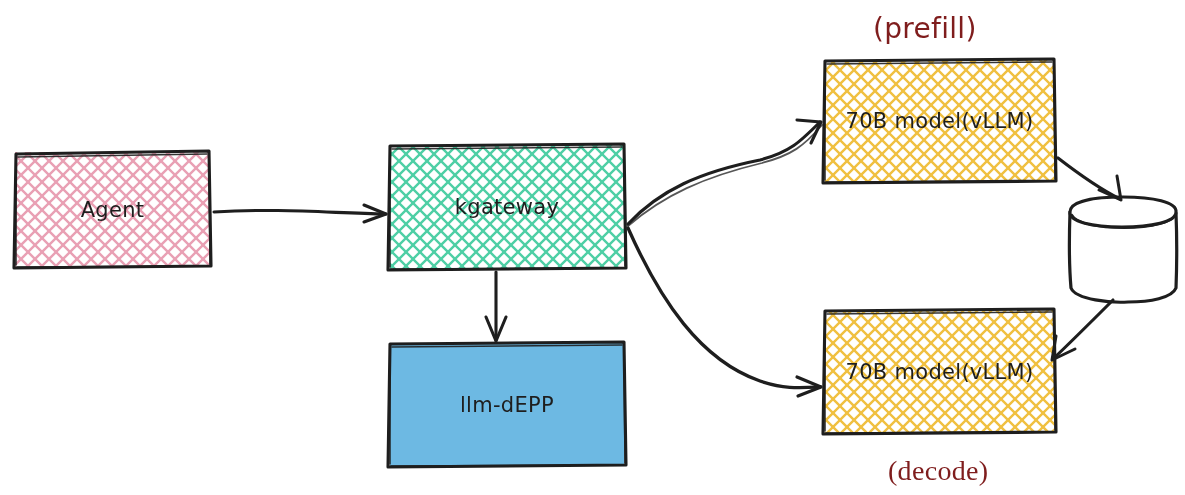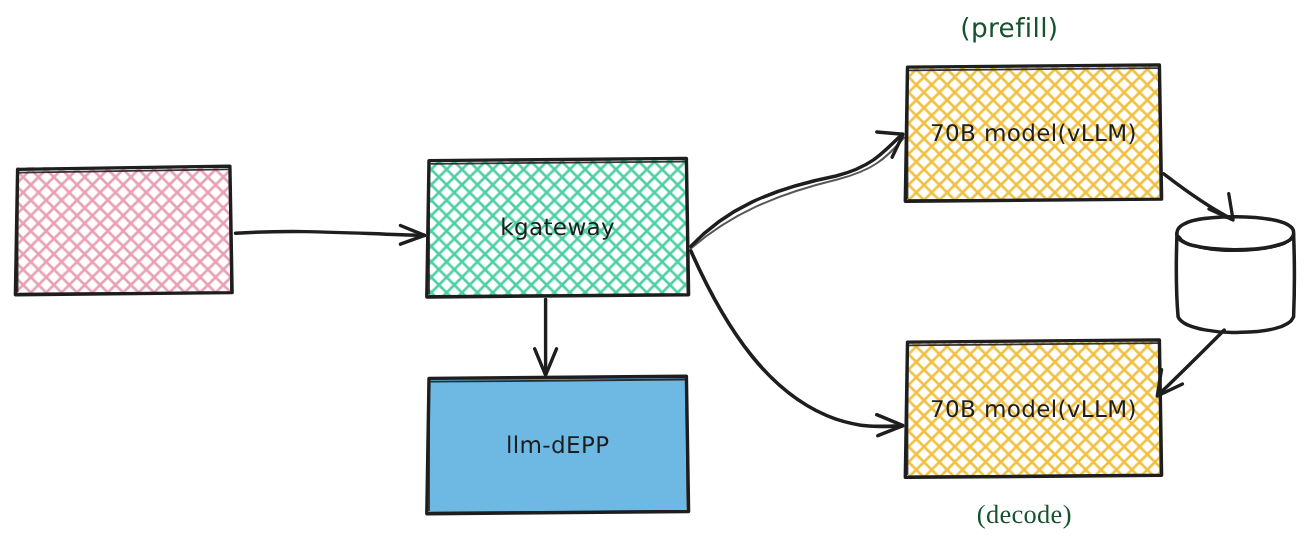--- a/index.html
+++ b/index.html
@@ -31,22 +31,22 @@
     text-align: center;
     color: #1e1e1e;
     font-size: 21px;
     line-height: 30px;
     letter-spacing: 0.3px;
     pointer-events: none;
     white-space: nowrap;
   }
   .caption {
     position: absolute;
-    color: #14532d;
-    font-size: 24px;
+    color: #7f1d1d;
+    font-size: 28px;
     letter-spacing: 0.3px;
     text-align: center;
     white-space: nowrap;
   }
   .hit {
     position: absolute;
     cursor: pointer;
   }
 </style>
 </head>
@@ -142,20 +142,23 @@
       <path d="M 1058 158 C 1080 175 1100 189 1120 199" fill="none" stroke="#1e1e1e" stroke-width="3.1" stroke-linecap="round"></path>
       <path d="M 1121 200 L 1117 176 M 1121 200 L 1099 190" fill="none" stroke="#1e1e1e" stroke-width="3.0" stroke-linecap="round"></path>
     </g>
 
     <g>
       <path d="M 1113 300 C 1093 320 1073 340 1053 359" fill="none" stroke="#1e1e1e" stroke-width="3.1" stroke-linecap="round"></path>
       <path d="M 1052 360 L 1056 336 M 1052 360 L 1075 349" fill="none" stroke="#1e1e1e" stroke-width="3.0" stroke-linecap="round"></path>
     </g>
   </svg>
 
+  <div class="node-label" style="left:15px; top:152px; width:195px; height:115px;">
+    <span>Agent</span>
+  </div>
 
   <div class="node-label" style="left:390px; top:343px; width:234px; height:123px;">
     <span>llm-d</span>
     <span>EPP</span>
   </div>
 
   <div class="node-label" style="left:390px; top:145px; width:234px; height:124px;">
     <span>kgateway</span>
   </div>
 

